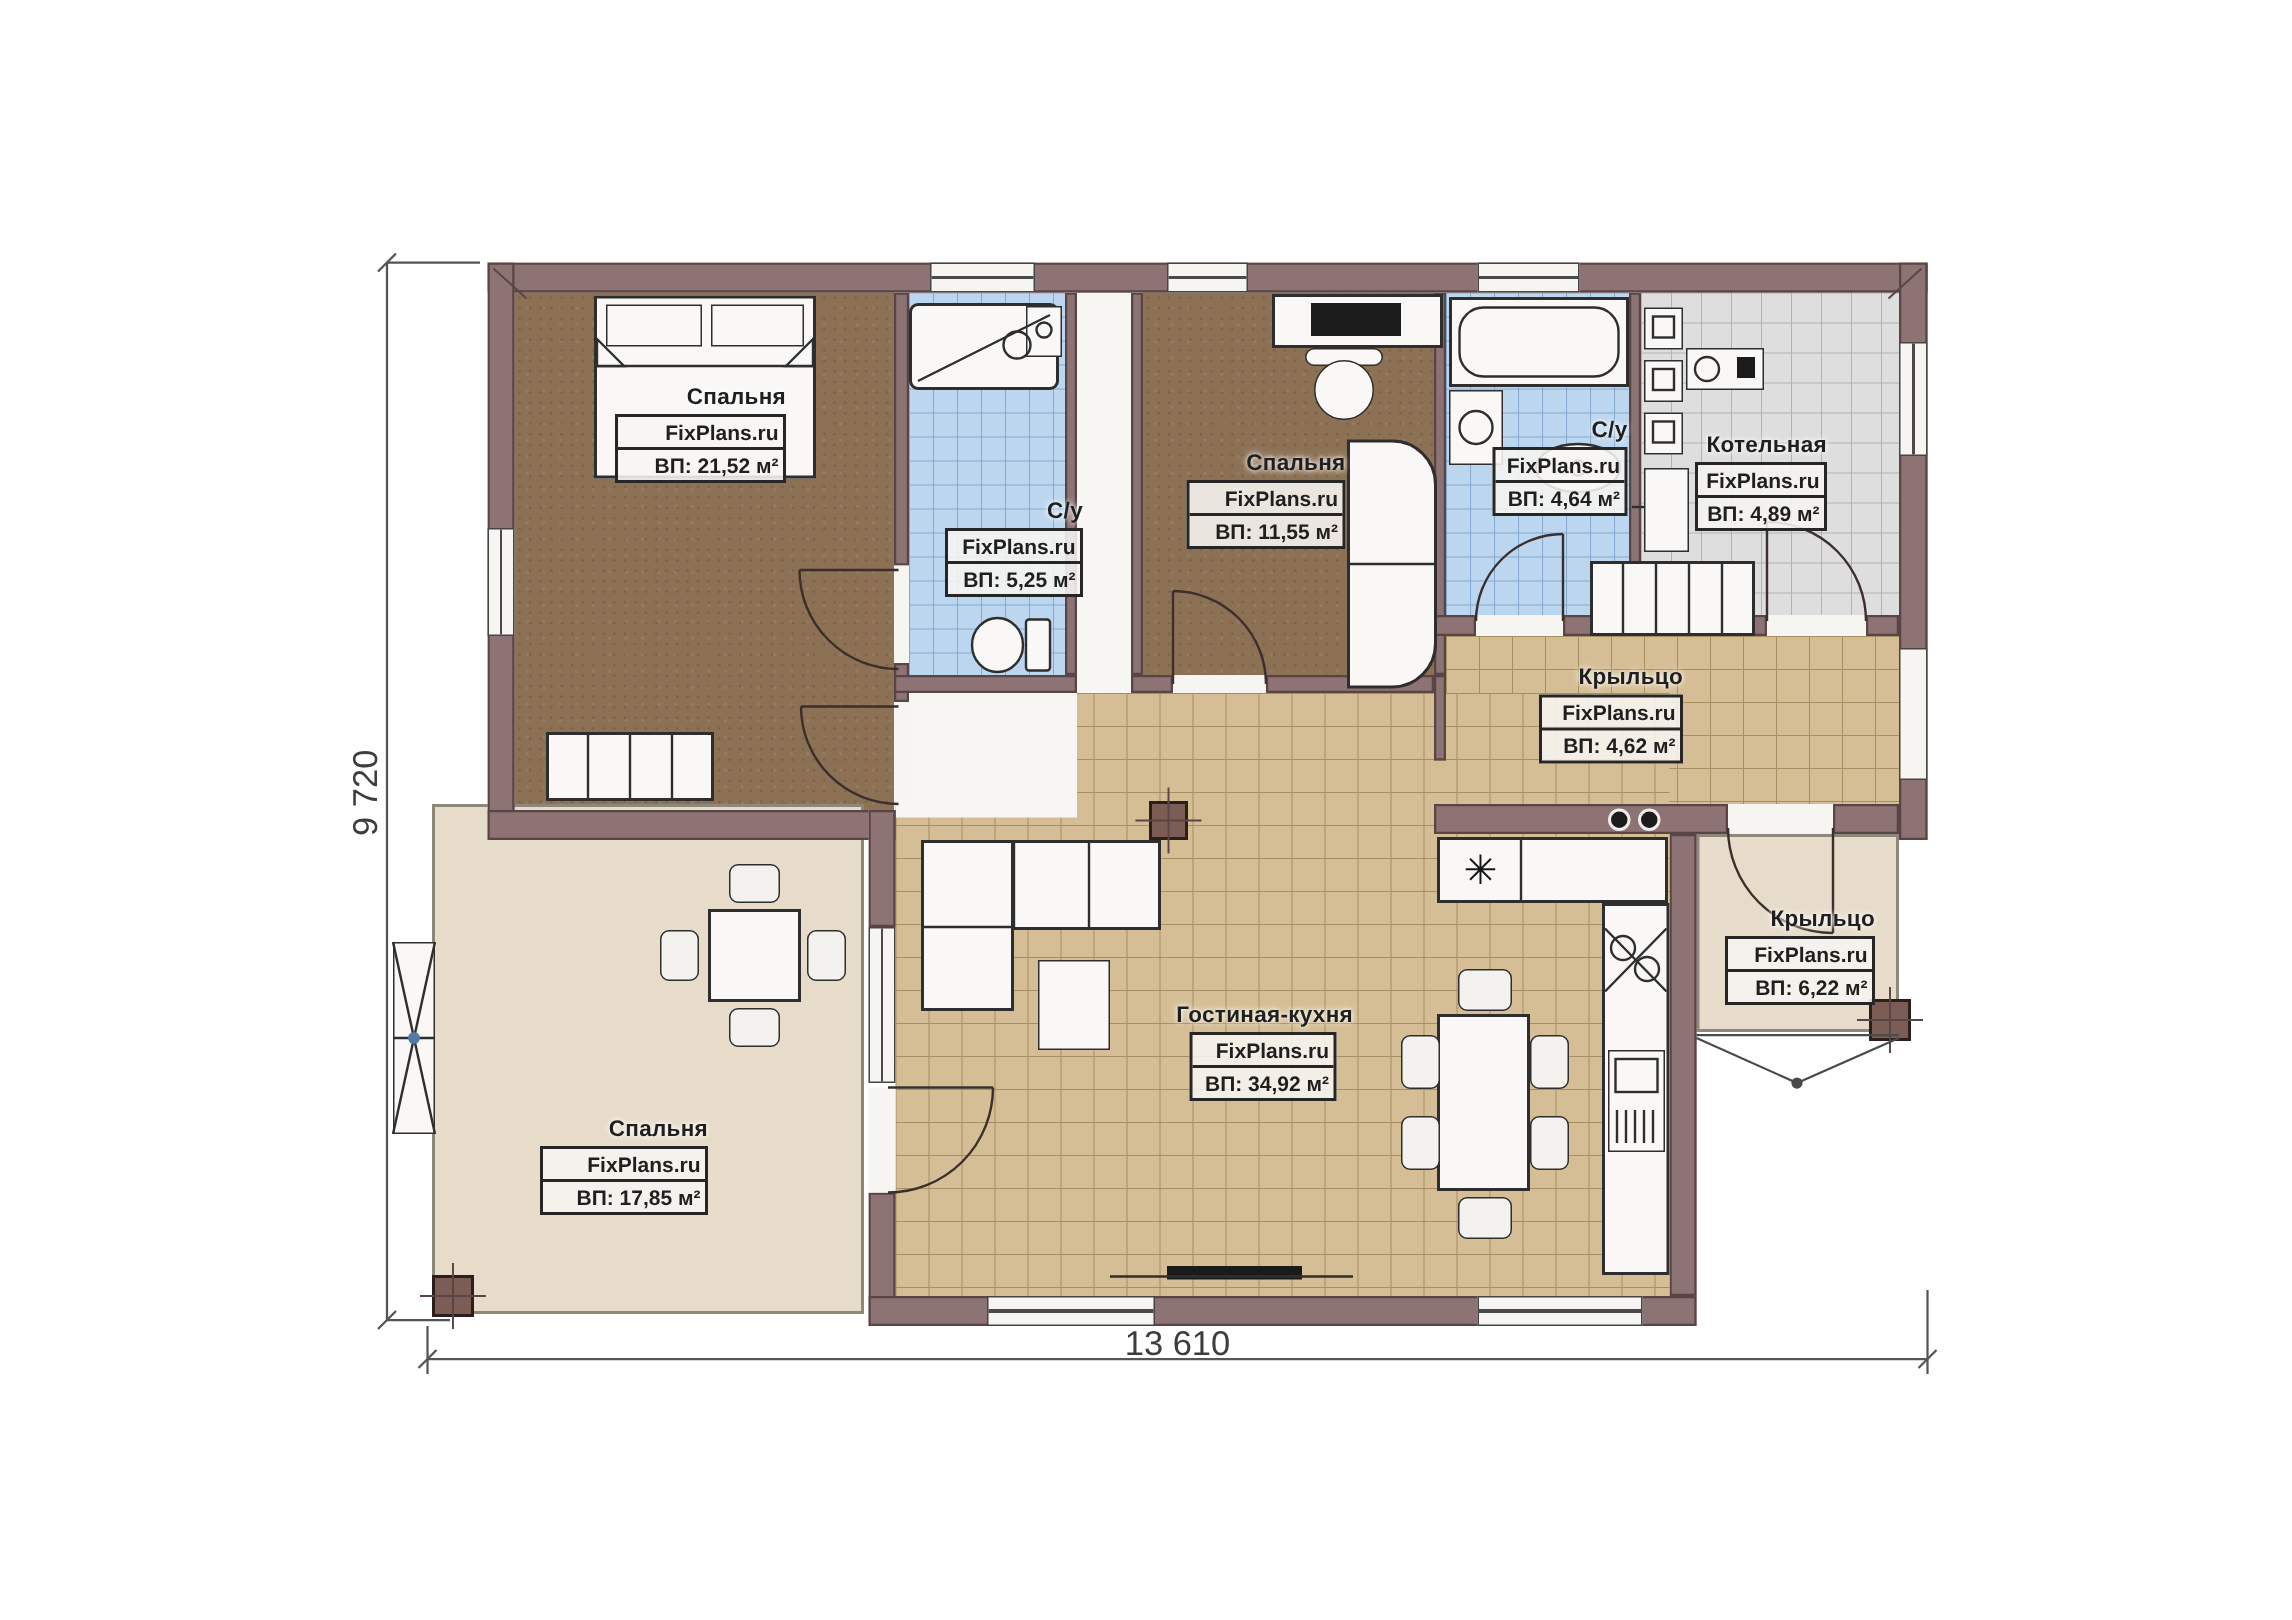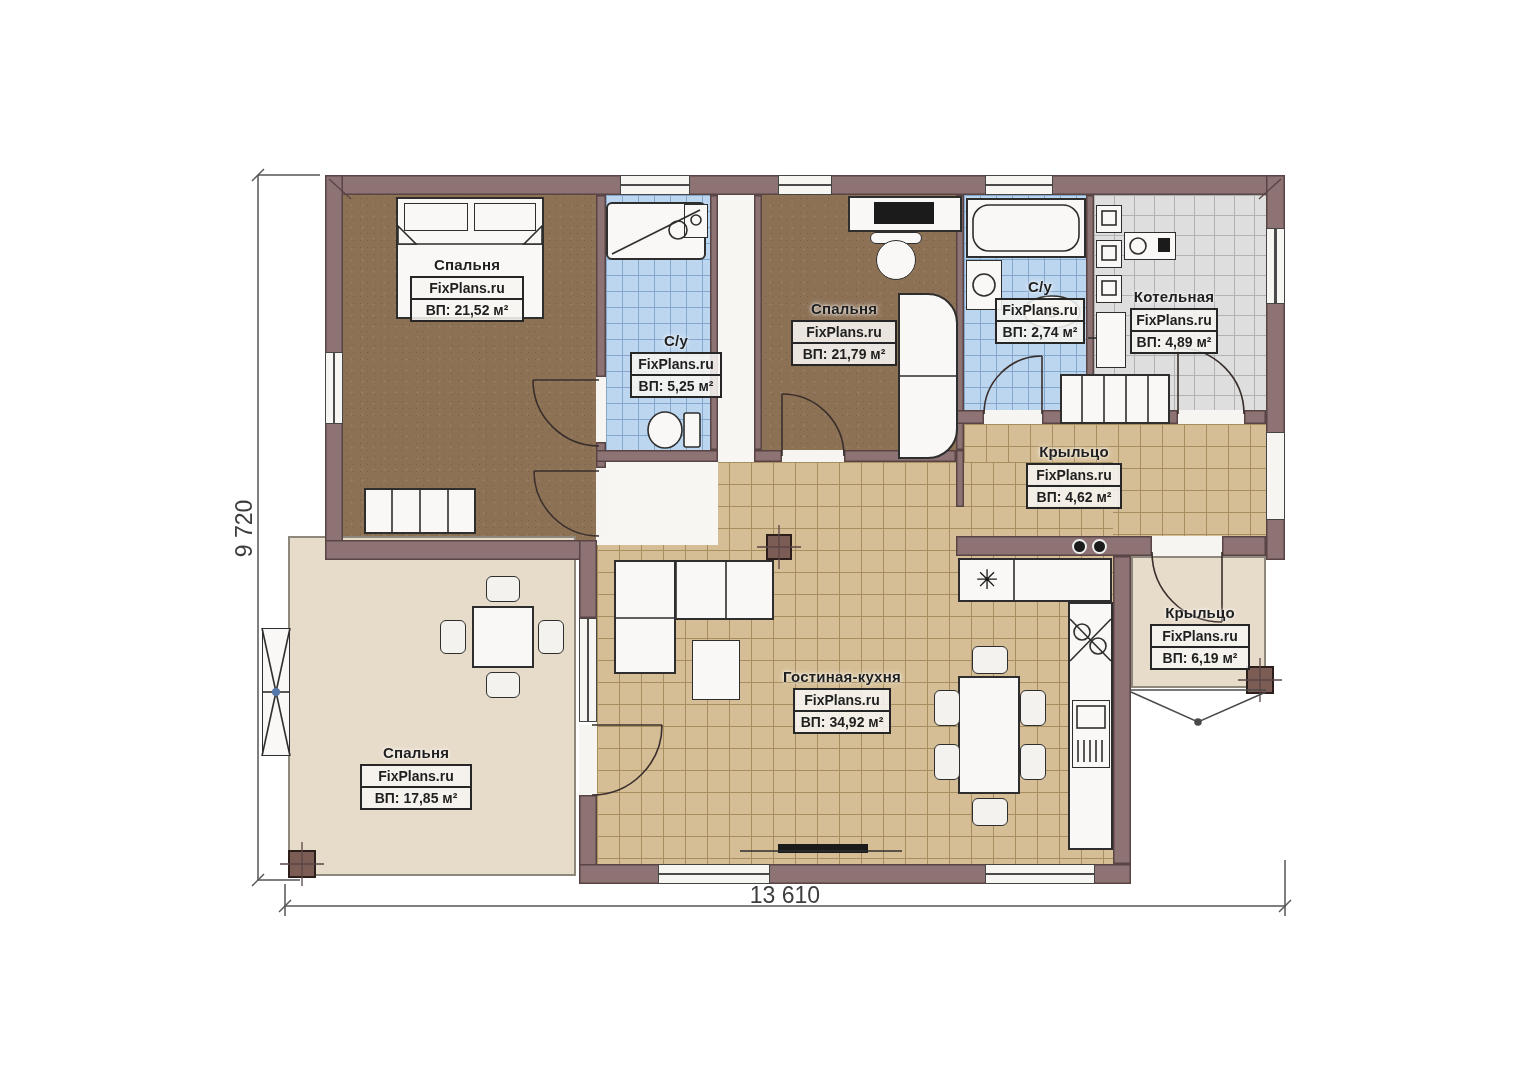--- a/index.html
+++ b/index.html
@@ -19,21 +19,21 @@
   .floor-wood { background-color:#8c7155; background-image:radial-gradient(rgba(50,32,16,.22) 14%,transparent 15%),radial-gradient(rgba(255,255,255,.07) 14%,transparent 15%); background-size:7px 7px,11px 11px; background-position:0 0,3px 5px; }
   .white-floor { background:#f7f6f3; }
   .open-floor { background:#e7dbc9; border:2px solid #8d887b; }
   .furn { position:absolute; background:#f9f8f6; border:2px solid #2e2e2e; }
   .thin { border-width:1.5px; }
   .chair { position:absolute; background:#f3f2ef; border:1.5px solid #2e2e2e; border-radius:6px; }
   .column { position:absolute; background:#7b5d55; border:2px solid #2c1f1b; }
   .dark { position:absolute; background:#1b1b1b; }
   .circle { border-radius:50%; }
   .overlay { position:absolute; left:0; top:0; width:1528px; height:1080px; pointer-events:none; }
-  .rlabel { position:absolute; text-align:center; font-weight:bold; color:#1f1f1f; z-index:30; }
+  .rlabel { position:absolute; text-align:right; font-weight:bold; color:#1f1f1f; z-index:30; }
   .rname { font-size:15px; margin-bottom:3px; letter-spacing:.2px;
            text-shadow:0 0 3px rgba(255,255,255,.95), 0 0 6px rgba(255,255,255,.8); }
   .frame { border:2px solid #262626; background:rgba(247,245,241,.88); }
   .row { font-size:14px; padding:2px 3px; white-space:nowrap; }
   .row + .row { border-top:2px solid #262626; }
   .dim { position:absolute; font-size:23px; color:#3d3d3d; text-align:center; z-index:30; }
   .fridge-glyph { position:absolute; text-align:center; color:#161616; z-index:12; }
   .z5 { z-index:5; } .z10 { z-index:10; } .z15 { z-index:15; } .z20 { z-index:20; }
 </style>
 </head>
@@ -255,49 +255,49 @@
     <div class="rname">С/у</div>
     <div class="frame">
       <div class="row">FixPlans.ru</div>
       <div class="row">ВП: 5,25 м²</div>
     </div>
   </div>
   <div class="rlabel" style="left:791px;top:300px;width:106px">
     <div class="rname">Спальня</div>
     <div class="frame">
       <div class="row">FixPlans.ru</div>
-      <div class="row">ВП: 21,79 м²</div>
+      <div class="row">ВП: 11,55 м²</div>
     </div>
   </div>
   <div class="rlabel" style="left:995px;top:278px;width:90px">
     <div class="rname">С/у</div>
     <div class="frame">
       <div class="row">FixPlans.ru</div>
-      <div class="row">ВП: 2,74 м²</div>
+      <div class="row">ВП: 4,64 м²</div>
     </div>
   </div>
   <div class="rlabel" style="left:1130px;top:288px;width:88px">
     <div class="rname">Котельная</div>
     <div class="frame">
       <div class="row">FixPlans.ru</div>
       <div class="row">ВП: 4,89 м²</div>
     </div>
   </div>
   <div class="rlabel" style="left:1026px;top:443px;width:96px">
     <div class="rname">Крыльцо</div>
     <div class="frame">
       <div class="row">FixPlans.ru</div>
       <div class="row">ВП: 4,62 м²</div>
     </div>
   </div>
   <div class="rlabel" style="left:1150px;top:604px;width:100px">
     <div class="rname">Крыльцо</div>
     <div class="frame">
       <div class="row">FixPlans.ru</div>
-      <div class="row">ВП: 6,19 м²</div>
+      <div class="row">ВП: 6,22 м²</div>
     </div>
   </div>
   <div class="rlabel" style="left:782px;top:668px;width:120px">
     <div class="rname">Гостиная-кухня</div>
     <div class="frame" style="width:98px;margin:0 auto">
       <div class="row">FixPlans.ru</div>
       <div class="row">ВП: 34,92 м²</div>
     </div>
   </div>
   <div class="rlabel" style="left:360px;top:744px;width:112px">

